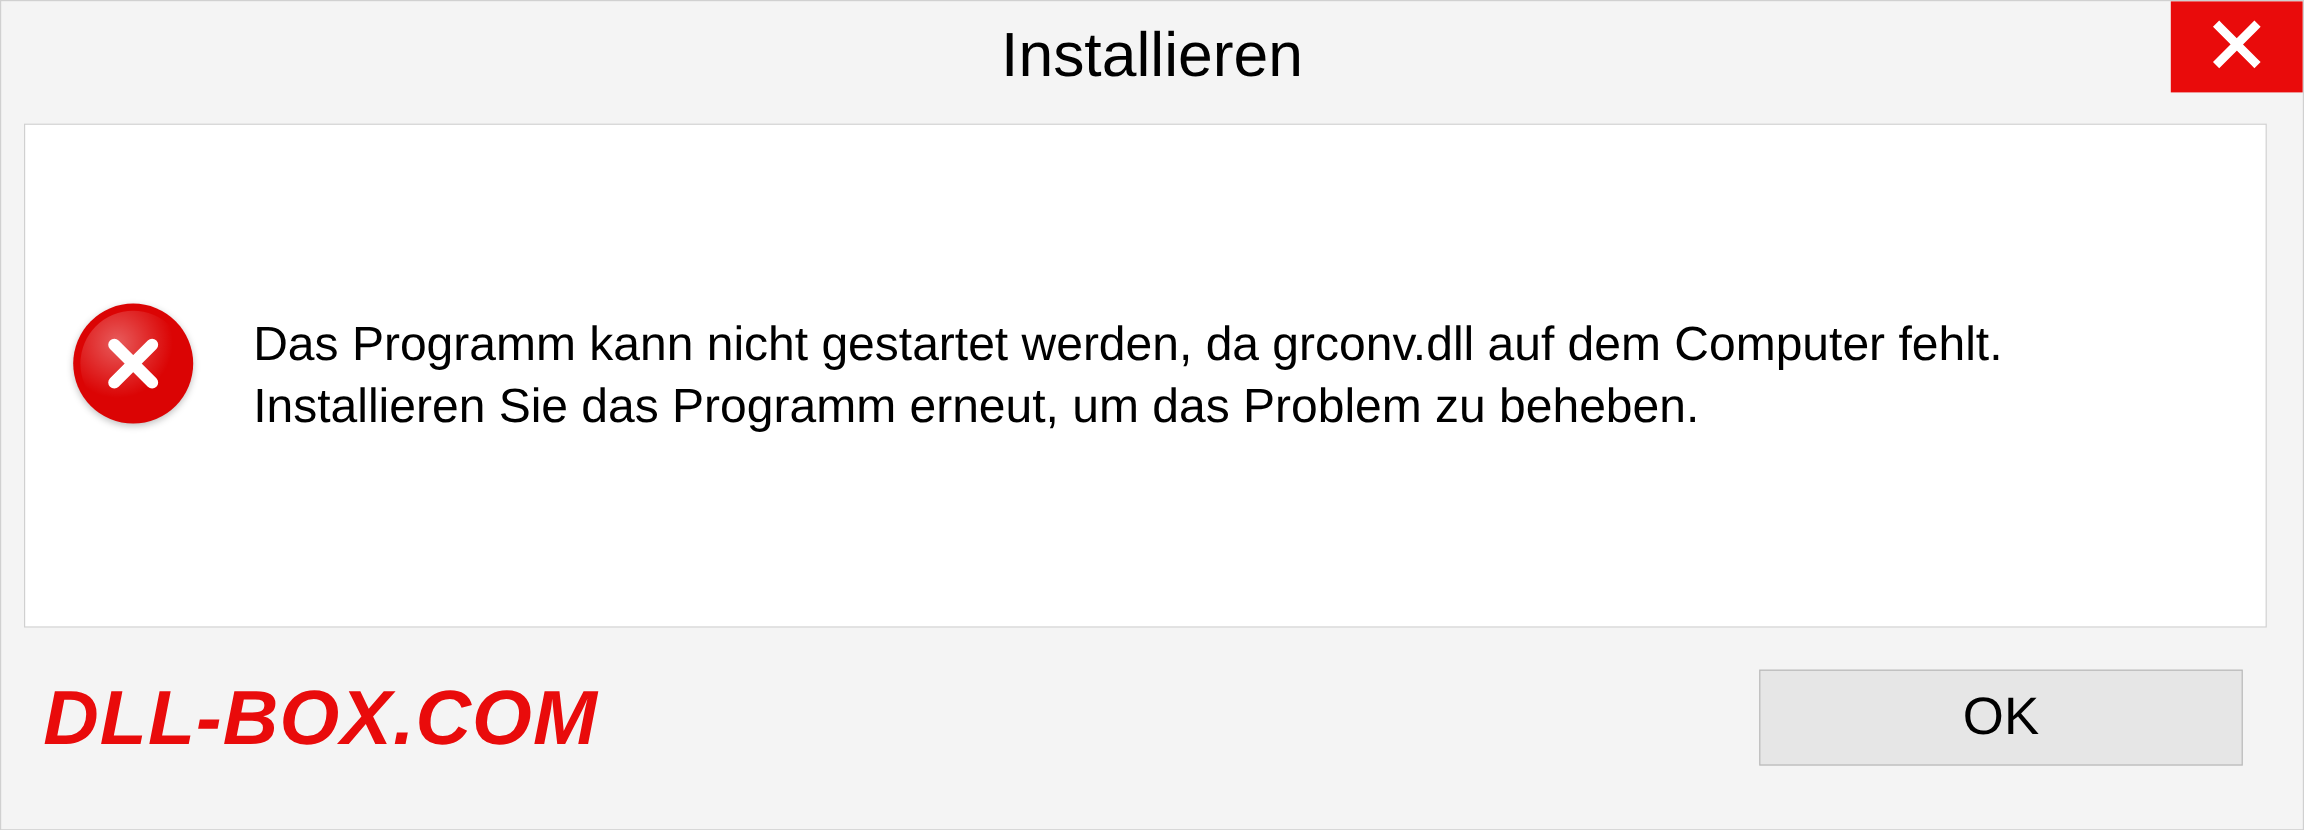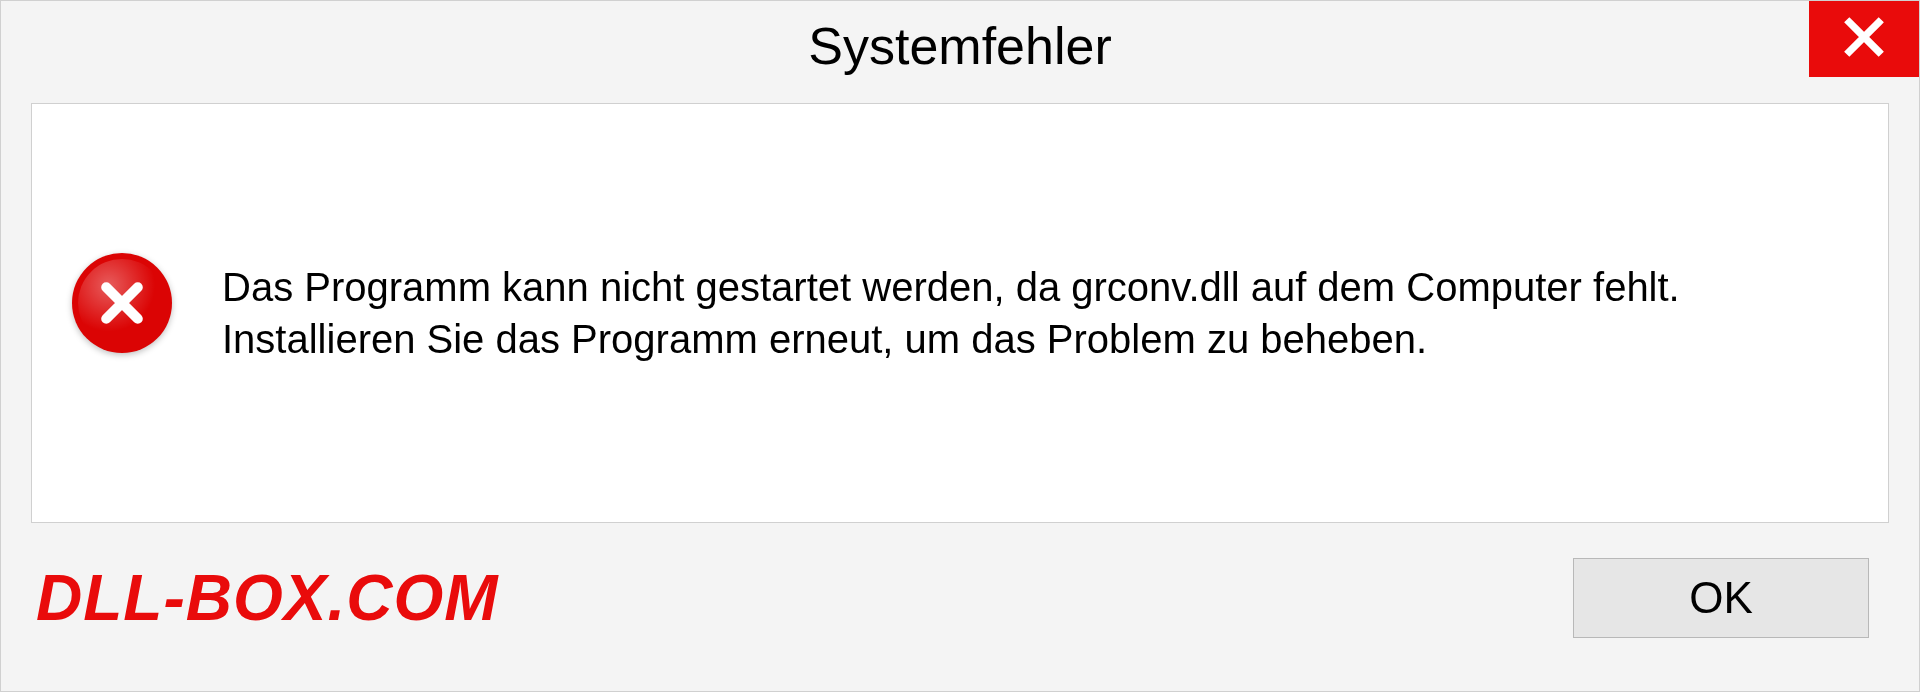--- a/index.html
+++ b/index.html
@@ -37,21 +37,21 @@
       display: flex;
       align-items: center;
       justify-content: center;
       cursor: pointer;
     }
     .close-btn svg {
       width: 44px;
       height: 44px;
     }
     .content-box {
-      margin: 12px 30px 0 30px;
+      margin: 12px 30px 0 19px;
       background: #ffffff;
       border: 1px solid #d0d0d0;
       height: 420px;
       display: flex;
       align-items: center;
       padding: 0 40px;
     }
     .error-icon-wrap {
       width: 120px;
       height: 120px;
@@ -98,38 +98,38 @@
     }
     .branding {
       font-size: 64px;
       font-weight: 900;
       font-style: italic;
       color: #e90b0b;
       letter-spacing: 1px;
       font-family: Arial, Helvetica, sans-serif;
     }
     .ok-btn {
-      width: 296px;
+      width: 403px;
       height: 80px;
       background: #e6e6e6;
       border: 1px solid #b8b8b8;
       font-size: 44px;
       color: #000;
       display: flex;
       align-items: center;
       justify-content: center;
       cursor: pointer;
       font-family: Arial, Helvetica, sans-serif;
     }
   </style>
 </head>
 <body>
 
 <div class="titlebar">
-  <div class="title">Systemfehler</div>
+  <div class="title">Installieren</div>
   <div class="close-btn">
     <span>
       <svg viewBox="0 0 24 24">
         <path d="M4 4 L20 20 M20 4 L4 20" stroke="#ffffff" stroke-width="4" stroke-linecap="square" fill="none"></path>
       </svg>
     </span>
   </div>
 </div>
 
 <div class="content-box">

